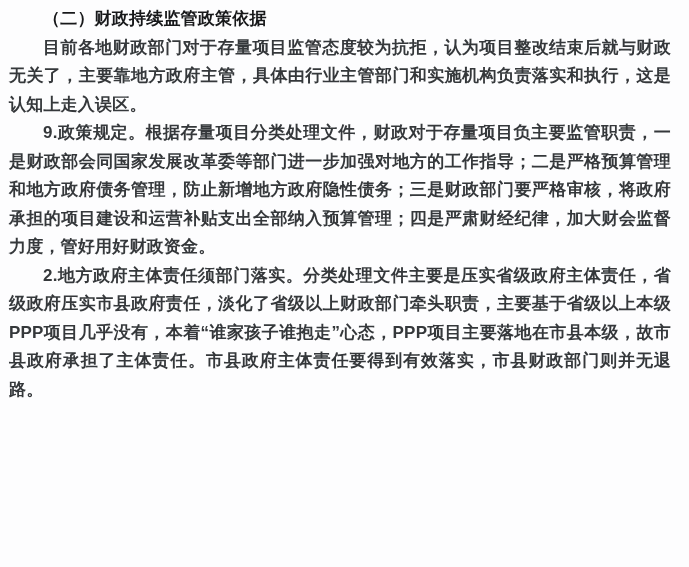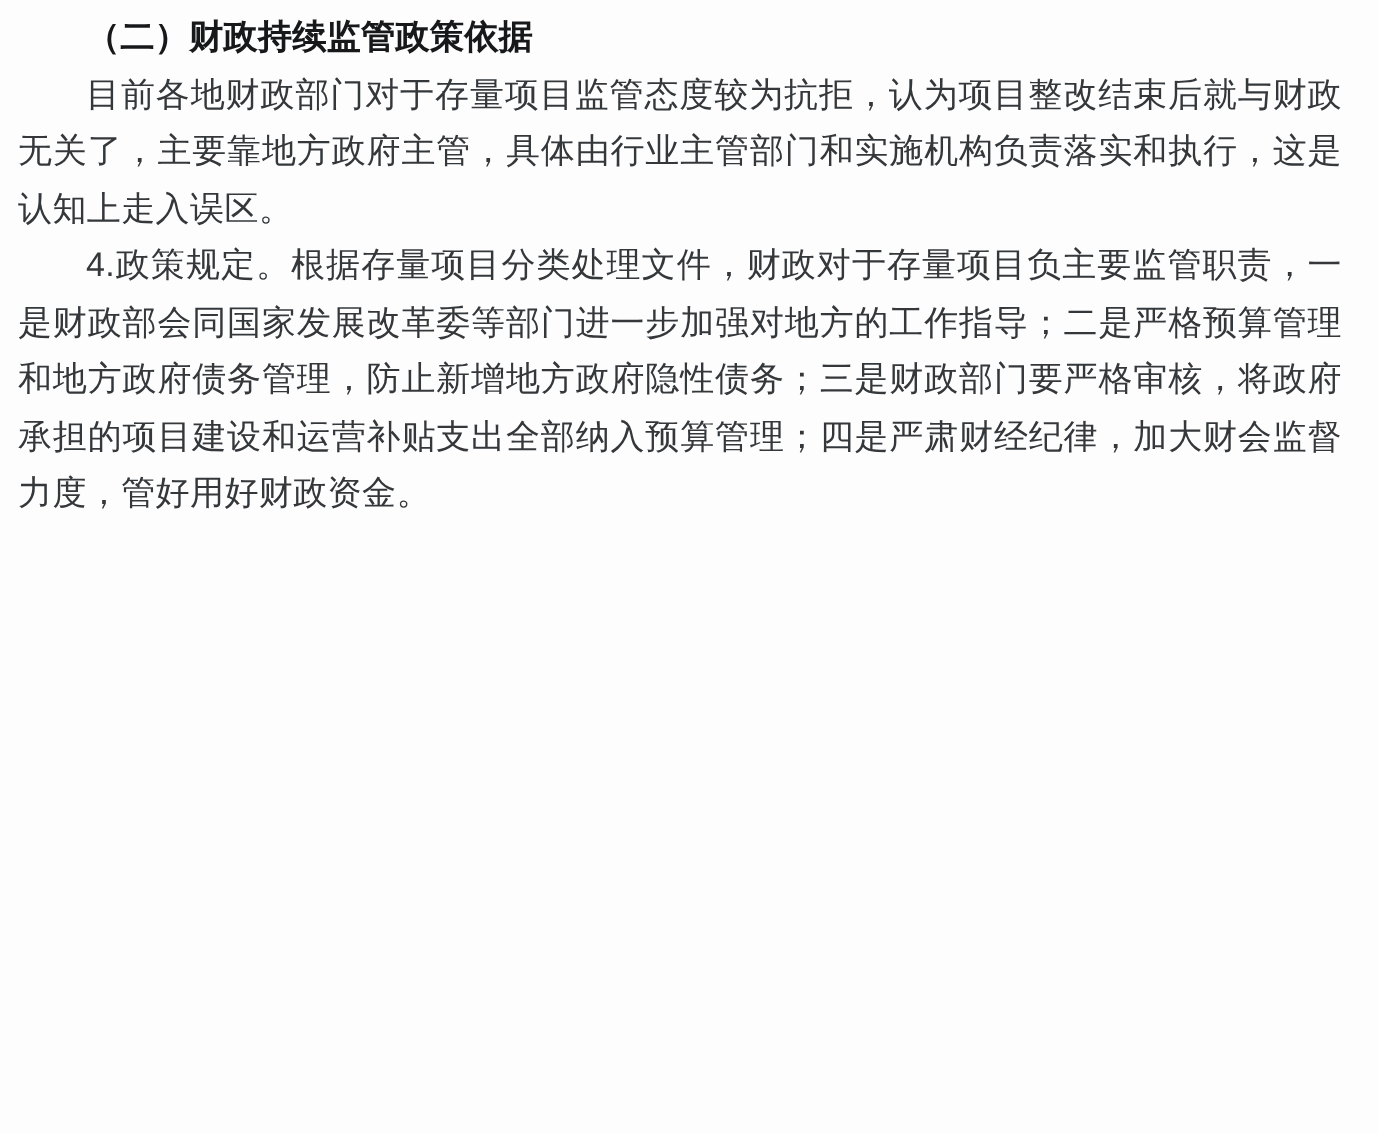--- a/index.html
+++ b/index.html
@@ -26,22 +26,24 @@
     font-size: 17px;
     font-weight: 700;
     color: #17181a;
     text-indent: 2em;
     text-align: left;
     line-height: 28.5px;
   }
   .para {
     margin: 0;
     text-indent: 2em;
+    font-weight: bold;
   }
 </style>
 </head>
 <body>
 
 <div class="doc">
   <h2 class="heading">（二）财政持续监管政策依据</h2>
   <p class="para">目前各地财政部门对于存量项目监管态度较为抗拒，认为项目整改结束后就与财政无关了，主要靠地方政府主管，具体由行业主管部门和实施机构负责落实和执行，这是认知上走入误区。</p>
-  <p class="para">4.政策规定。根据存量项目分类处理文件，财政对于存量项目负主要监管职责，一是财政部会同国家发展改革委等部门进一步加强对地方的工作指导；二是严格预算管理和地方政府债务管理，防止新增地方政府隐性债务；三是财政部门要严格审核，将政府承担的项目建设和运营补贴支出全部纳入预算管理；四是严肃财经纪律，加大财会监督力度，管好用好财政资金。</p>
+  <p class="para">9.政策规定。根据存量项目分类处理文件，财政对于存量项目负主要监管职责，一是财政部会同国家发展改革委等部门进一步加强对地方的工作指导；二是严格预算管理和地方政府债务管理，防止新增地方政府隐性债务；三是财政部门要严格审核，将政府承担的项目建设和运营补贴支出全部纳入预算管理；四是严肃财经纪律，加大财会监督力度，管好用好财政资金。</p>
+  <p class="para">2.地方政府主体责任须部门落实。分类处理文件主要是压实省级政府主体责任，省级政府压实市县政府责任，淡化了省级以上财政部门牵头职责，主要基于省级以上本级PPP项目几乎没有，本着“谁家孩子谁抱走”心态，PPP项目主要落地在市县本级，故市县政府承担了主体责任。市县政府主体责任要得到有效落实，市县财政部门则并无退路。</p>
 </div>
 
 </body></html>

